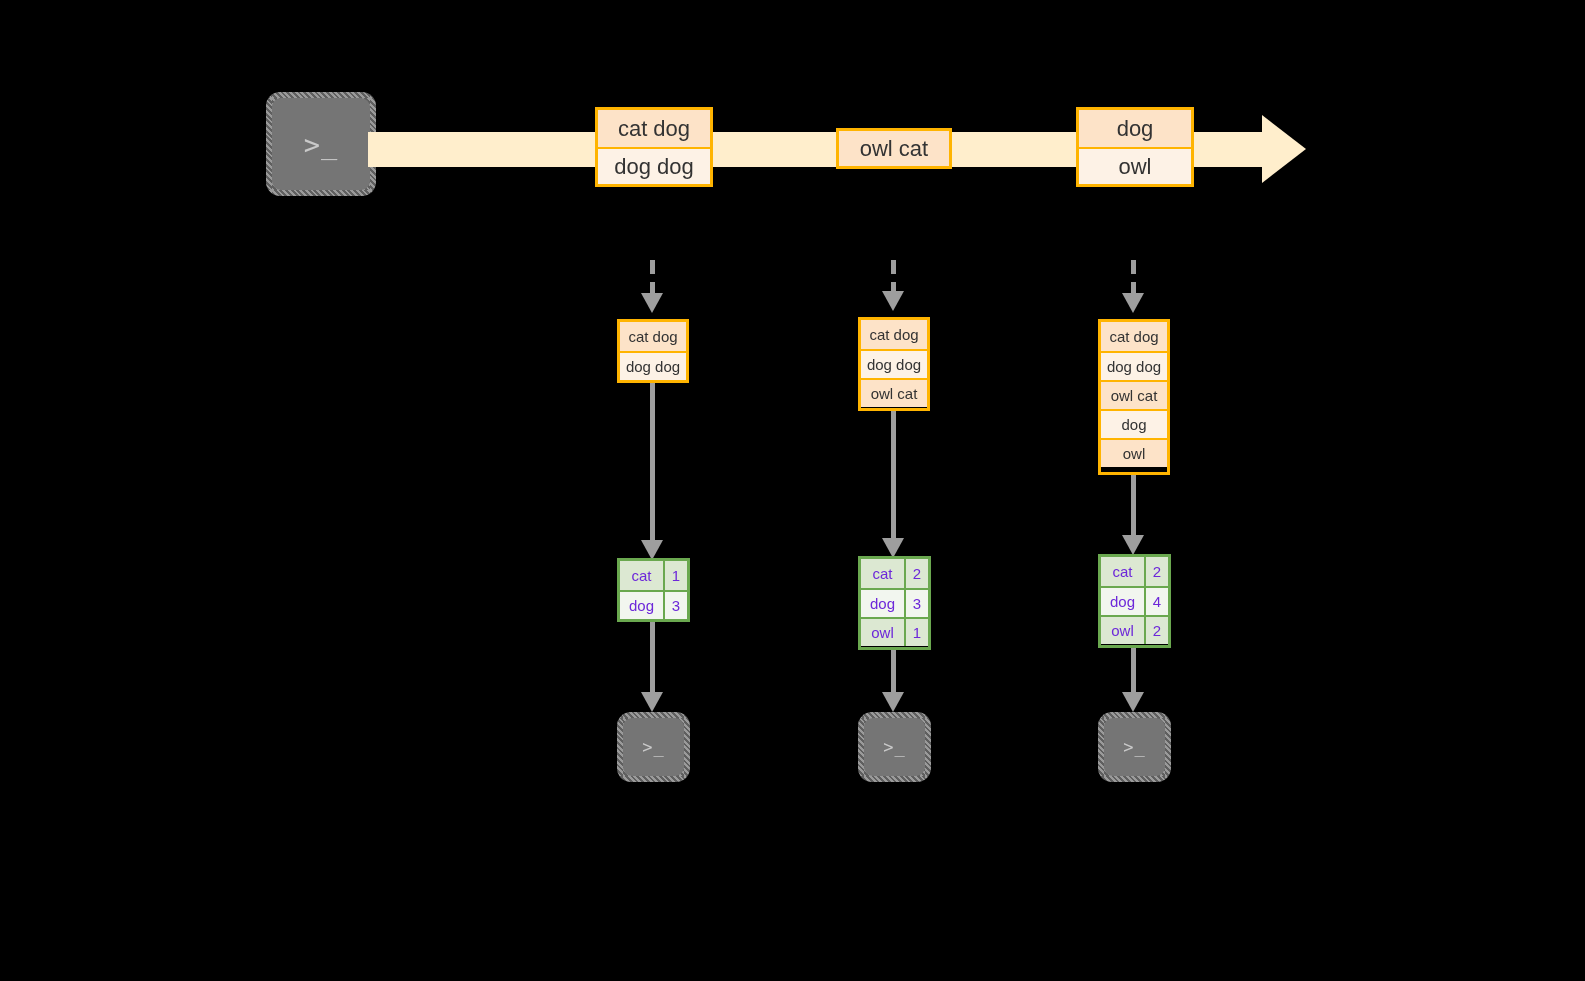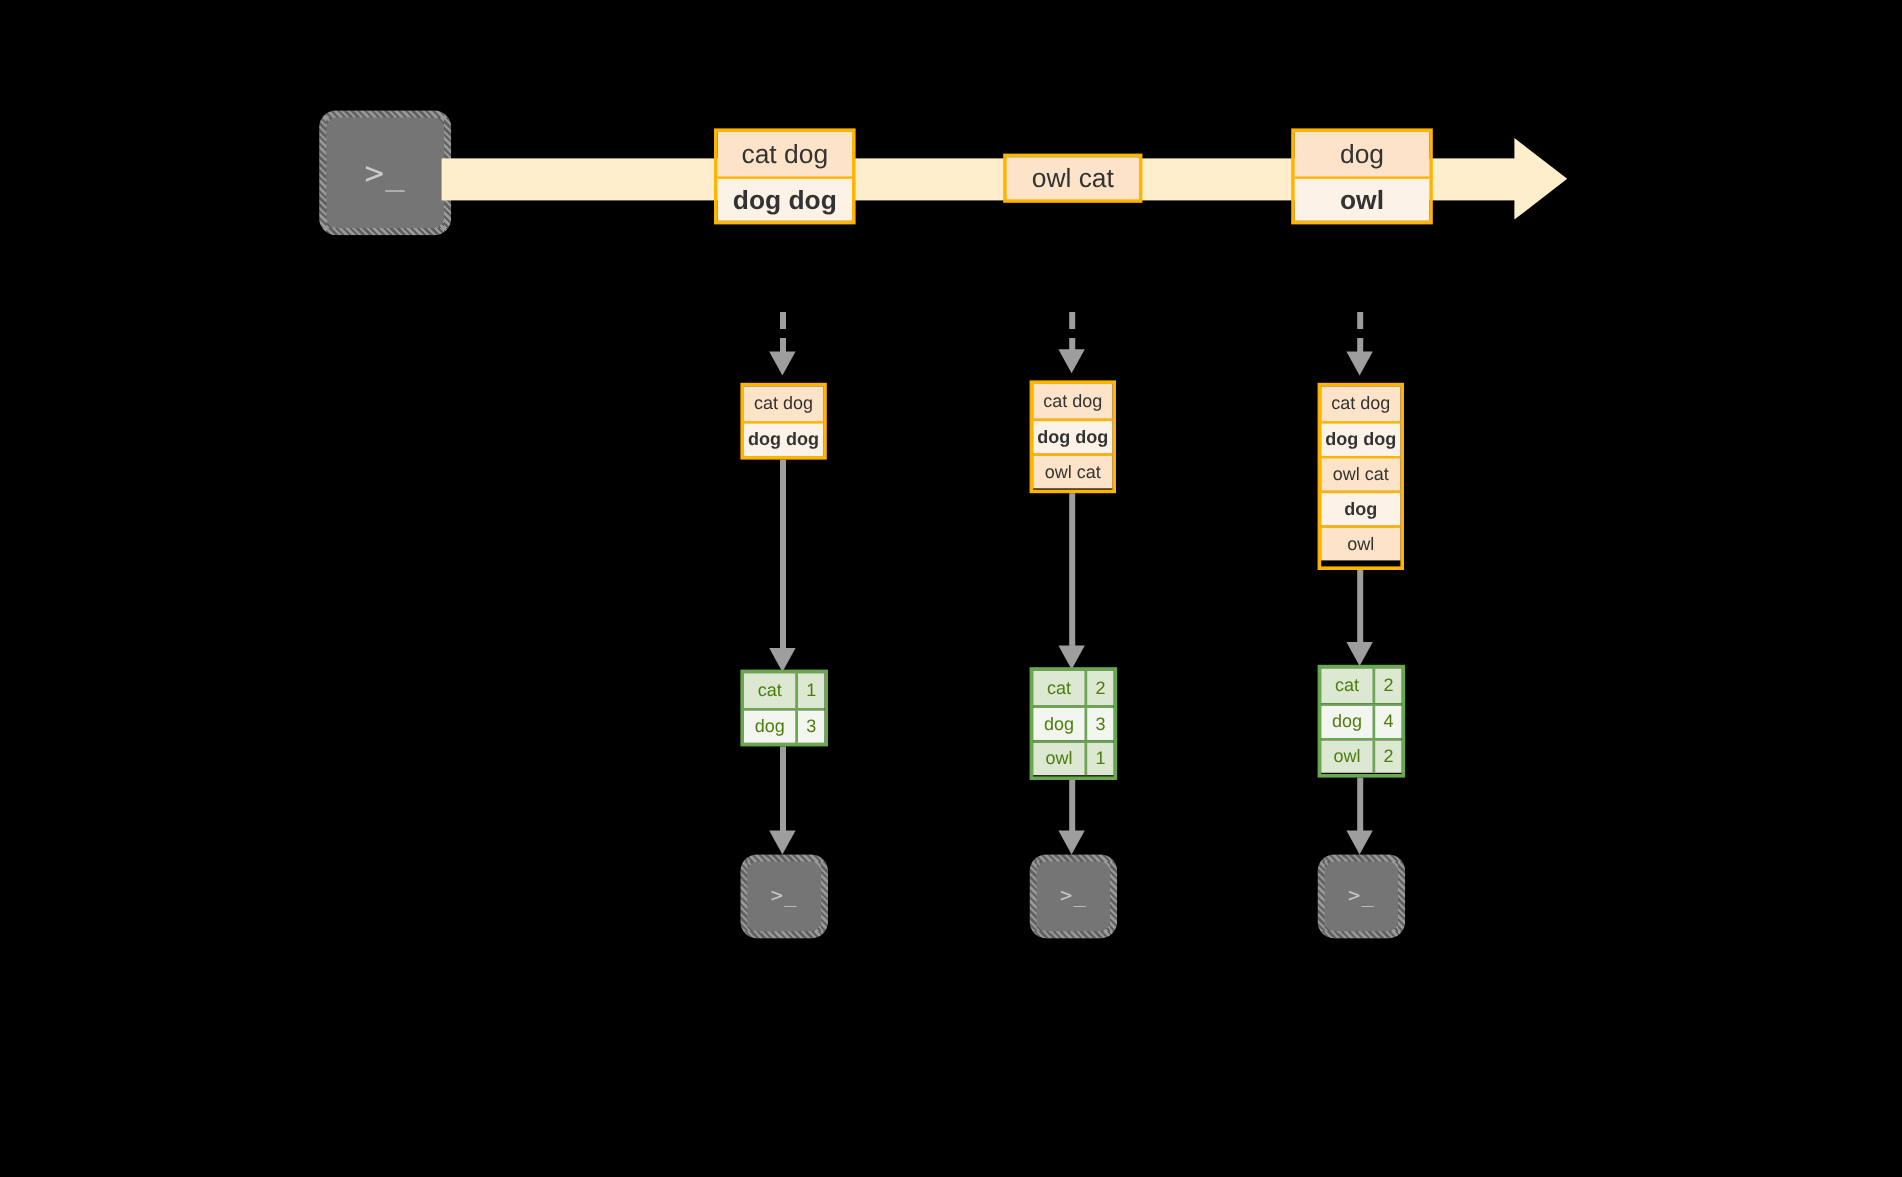--- a/index.html
+++ b/index.html
@@ -20,29 +20,29 @@
   
   .band{background:#ffeecc;}
   .bandhead{width:0;height:0;border-left:44px solid #ffeecc;
             border-top:34px solid transparent;border-bottom:34px solid transparent;}
 
   
   .obox{box-sizing:border-box;border:3px solid #ffb400;display:flex;flex-direction:column;}
   .orow{box-sizing:border-box;display:flex;align-items:center;justify-content:center;
         color:#333;white-space:nowrap;}
   .orow.dark{background:#fde3c8;}
-  .orow.light{background:#fdf2e6;font-weight:bold;}
+  .orow.light{background:#fdf2e6;}
   .orow.sep{border-top:2px solid #ffb400;}
 
   
   .gbox{box-sizing:border-box;border:3px solid #6aa84f;display:flex;flex-direction:column;}
   .grow{display:flex;box-sizing:border-box;}
   .grow.sep{border-top:2px solid #6aa84f;}
   .gcell{box-sizing:border-box;display:flex;align-items:center;justify-content:center;
-         color:#4d7c0f;white-space:nowrap;text-align:center;}
+         color:#6d28d9;white-space:nowrap;text-align:center;}
   .gcell.k{flex:0 0 auto;}
   .gcell.v{border-left:2px solid #6aa84f;flex:0 0 auto;}
   .gcell.dark{background:#dce8d2;}
   .gcell.light{background:#f2f6ef;}
 
   
   .vline{background:#9e9e9e;width:5px;}
   .vhead{width:0;height:0;border-left:11px solid transparent;
          border-right:11px solid transparent;border-top:20px solid #9e9e9e;}
   .dash{width:5px;background:repeating-linear-gradient(#9e9e9e 0 14px,transparent 14px 22px);}

